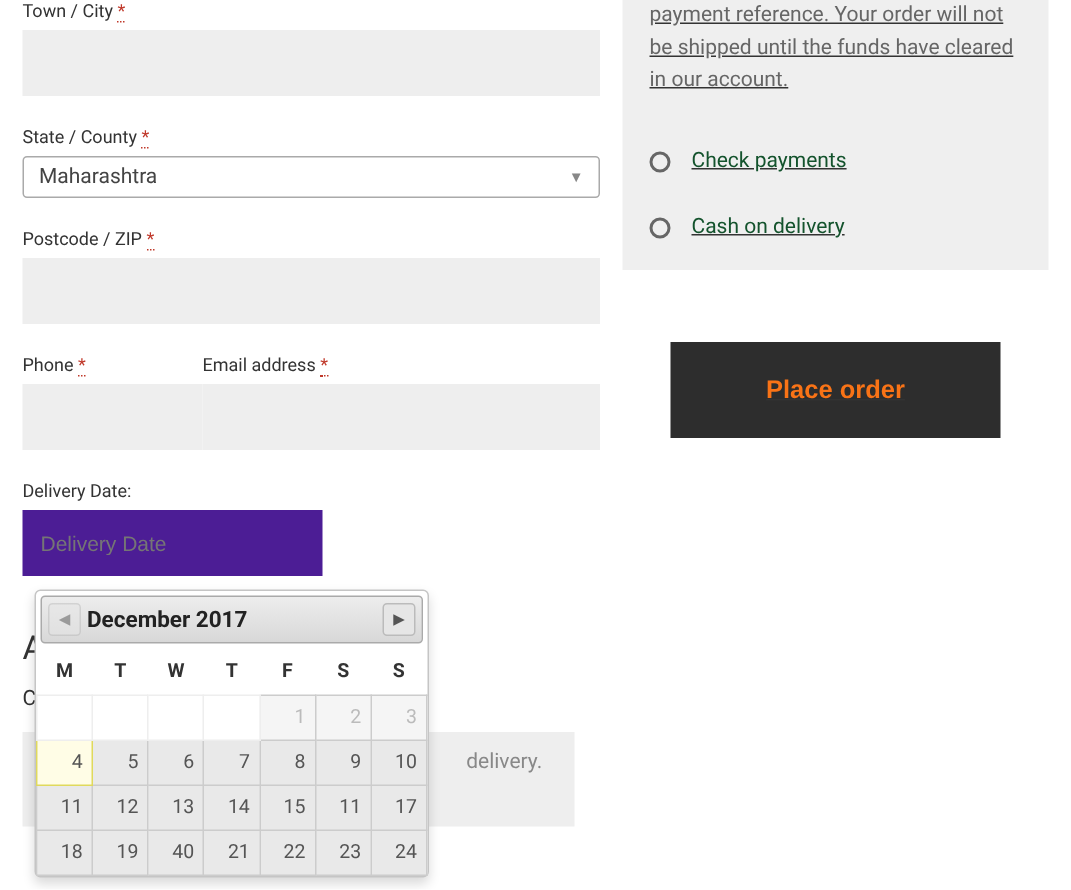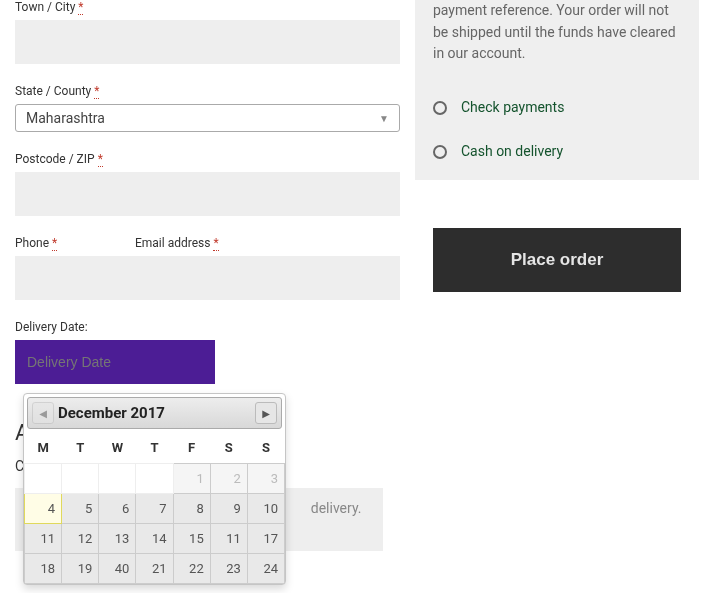--- a/index.html
+++ b/index.html
@@ -8,21 +8,21 @@
     font-size: 14px;
     color: #333;
     background: #fff;
     width: 714px;
     height: 593px;
     overflow: hidden;
     position: relative;
   }
   .container { display: flex; }
   .left-col { width: 415px; padding: 0 15px 0 15px; }
-  .right-col { width: 284px; margin-left: 0px; }
+  .right-col { width: 284px; margin-left: 0px; text-decoration: underline; }
 
   .field { margin-bottom: 20px; }
   .field label { display: block; margin-bottom: 6px; font-size: 12px; color: #333; }
   .req { color: #c0392b; border-bottom: 1px dotted #c0392b; }
   .text-input {
     width: 100%;
     border: none;
     background: #eee;
     padding: 14px 12px;
     font-size: 14px;
@@ -77,24 +77,24 @@
   .radio-outline {
     width: 14px; height: 14px;
     border: 2px solid #666;
     border-radius: 50%;
     display: inline-block;
     flex-shrink: 0;
   }
 
   .place-order {
     display: block;
-    width: 248px;
+    width: 220px;
     margin: 0 auto;
     background: #2d2d2d;
-    color: #e5e5e5;
+    color: #f97316;
     border: none;
     padding: 22px 16px;
     font-size: 17px;
     font-weight: 600;
     text-align: center;
     cursor: pointer;
   }
   .place-order-wrap {
     padding: 18px;
   }

